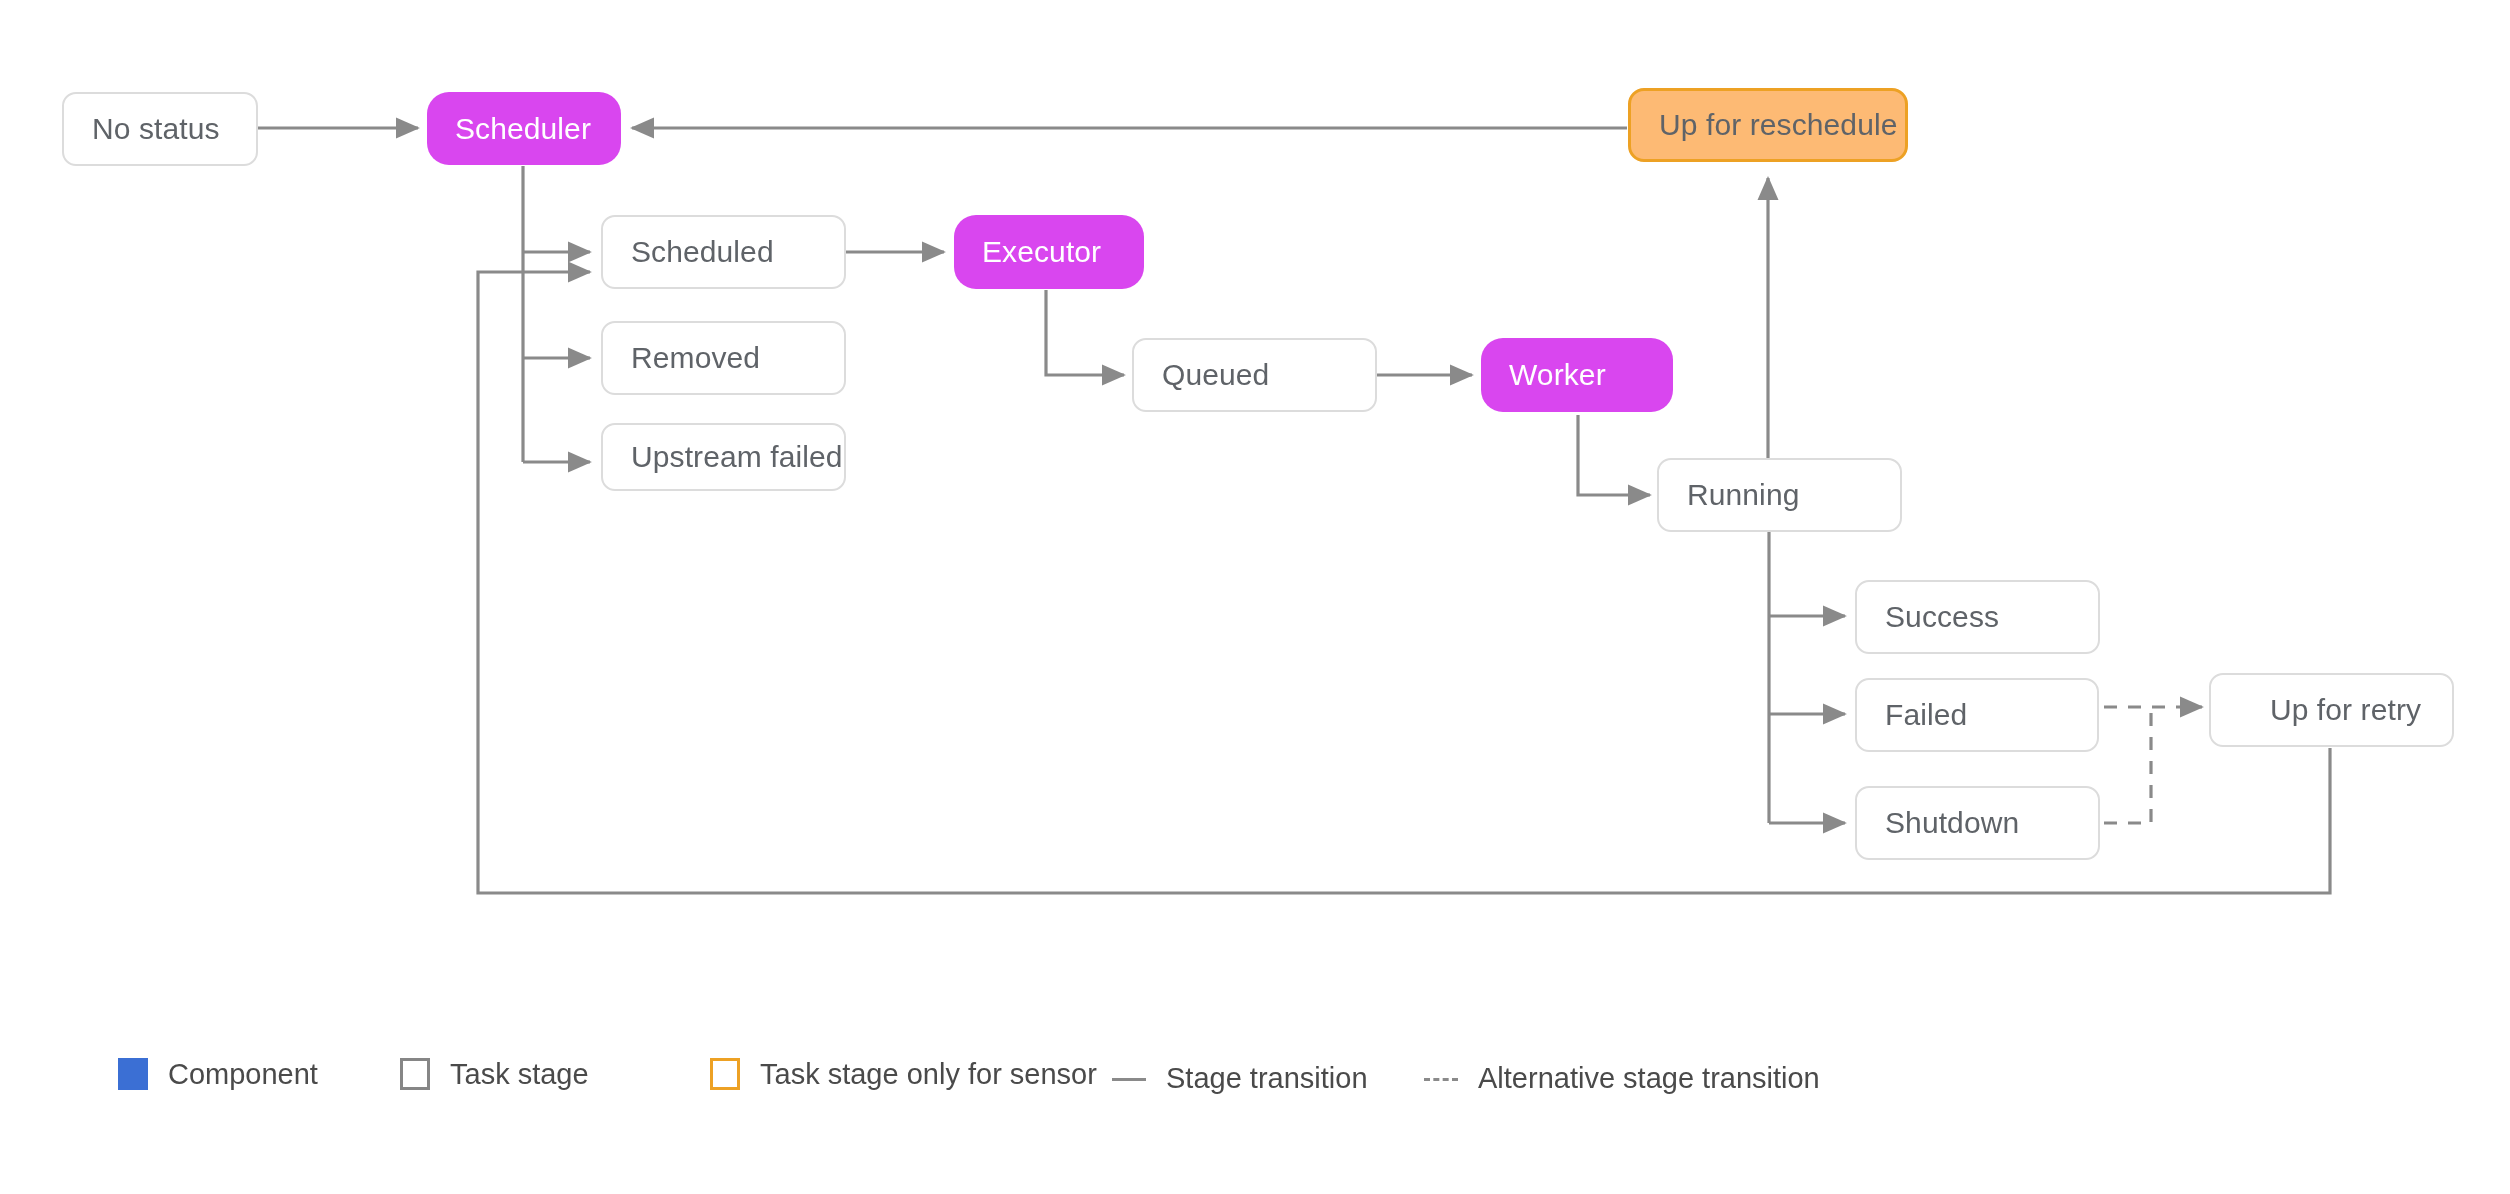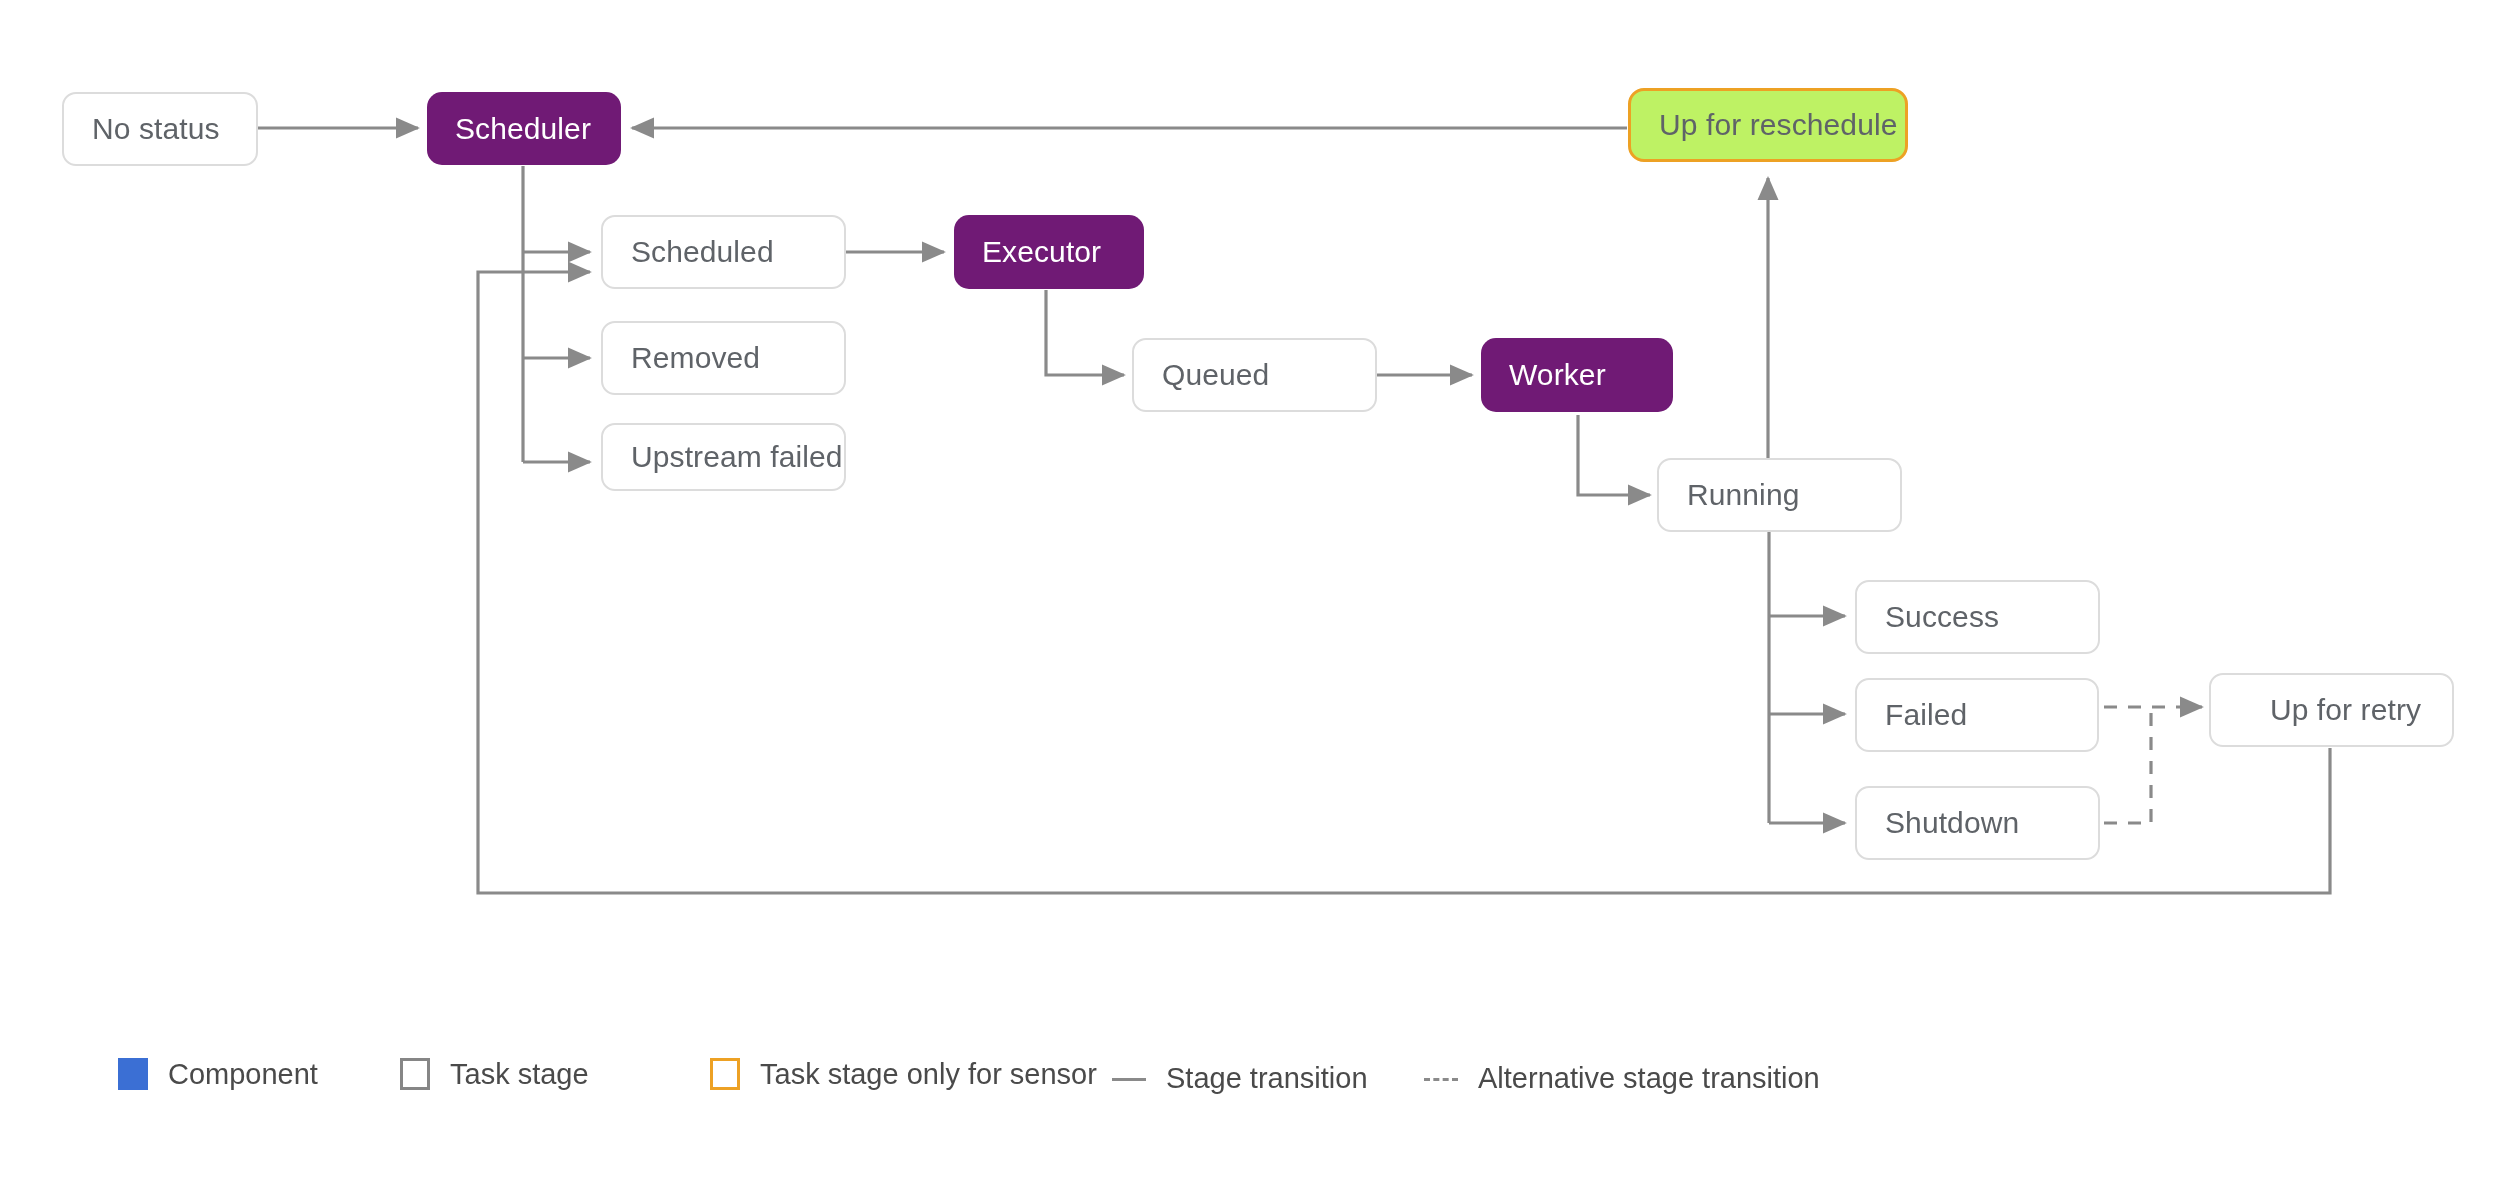--- a/index.html
+++ b/index.html
@@ -38,30 +38,30 @@
     font-size: 30px;
     letter-spacing: 0.1px;
     white-space: nowrap;
   }
   .node.stage {
     background: #ffffff;
     border: 2px solid #dcdcdc;
     color: #5f6368;
   }
   .node.sensor {
-    background: #bef264;
+    background: #fdba74;
     border: 3px solid #eda124;
     color: #5f6368;
     border-radius: 16px;
   }
   .node.component {
-    background: #701a75;
+    background: #d946ef;
     border: none;
     color: #ffffff;
-    border-radius: 15px;
+    border-radius: 22px;
   }
 
   #legend {
     position: absolute;
     left: 0;
     top: 1030px;
     width: 2510px;
     height: 70px;
   }
   .legend-item {

